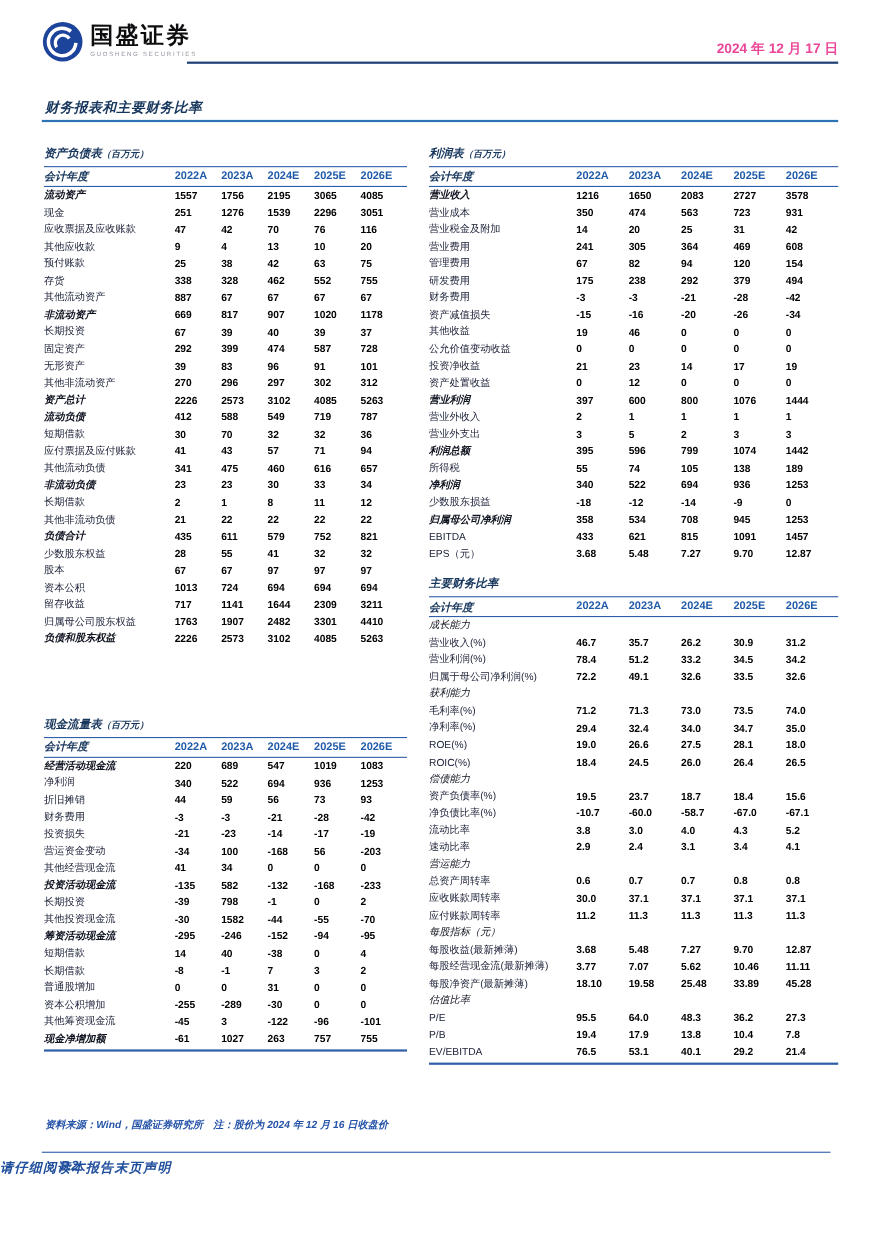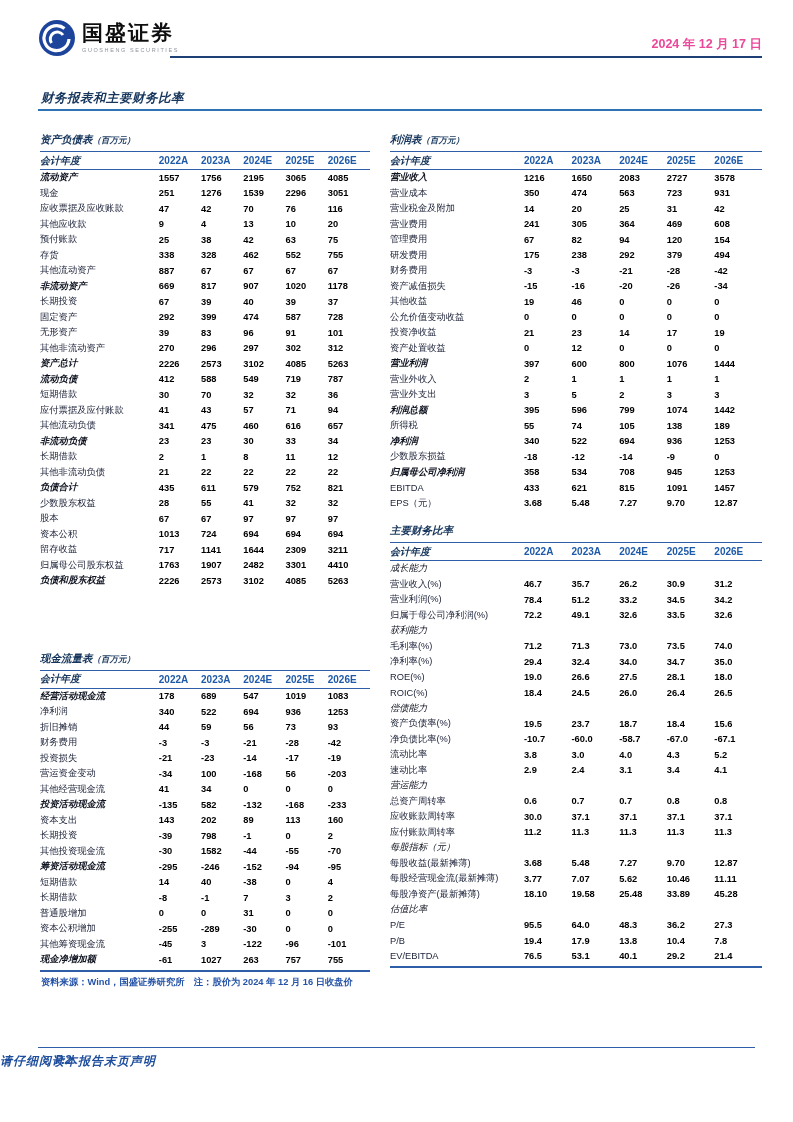--- a/index.html
+++ b/index.html
@@ -33,21 +33,21 @@
   .t-head .lab{font-size:10px;font-weight:700;font-style:italic;color:#17365D;}
   .t-head .yr{font-size:10px;font-weight:700;color:#1F5AA8;}
   .t-row{display:flex;align-items:center;height:15.5px;}
   .lab{flex:0 0 36%;font-size:9.3px;color:#20263c;white-space:nowrap;overflow:hidden;}
   .val{flex:0 0 12.8%;font-size:9.3px;font-weight:700;color:#000;white-space:nowrap;}
   .t-row.bold .lab{font-weight:700;font-style:italic;color:#0f1320;}
   .t-row.section .lab{font-weight:400;font-style:italic;color:#0f1320;}
   .bottom-rule{border-bottom:2px solid #2F5EA8;padding-bottom:2px;}
 
   
-  .source-note{position:absolute;left:41px;top:976px;font-size:9.3px;font-weight:600;color:#2553A8;}
+  .source-note{position:absolute;left:41px;top:1016px;font-size:9.3px;font-style:italic;font-weight:600;color:#2553A8;}
   .footer-rule{position:absolute;left:38px;right:38px;top:1047px;border-top:1.8px solid #2F5EA8;}
   .page-num{position:absolute;left:55px;top:1053px;font-size:12px;font-weight:700;font-style:italic;color:#1F4E9C;}
   .disclaimer{position:absolute;left:0;right:0;top:1053px;text-align:left;font-size:12px;font-weight:700;font-style:italic;color:#1F4E9C;letter-spacing:1px;}
 </style>
 </head>
 <body>
 
 <div class="page">
 
   <div class="brand">
@@ -302,21 +302,21 @@
         <div class="t-head">
           <span class="lab">会计年度</span>
           <span class="val yr">2022A</span>
           <span class="val yr">2023A</span>
           <span class="val yr">2024E</span>
           <span class="val yr">2025E</span>
           <span class="val yr">2026E</span>
         </div>
         <div class="t-row bold">
           <span class="lab">经营活动现金流</span>
-          <span class="val">178</span>
+          <span class="val">220</span>
           <span class="val">689</span>
           <span class="val">547</span>
           <span class="val">1019</span>
           <span class="val">1083</span>
         </div>
         <div class="t-row">
           <span class="lab">净利润</span>
           <span class="val">340</span>
           <span class="val">522</span>
           <span class="val">694</span>
@@ -363,28 +363,20 @@
           <span class="val">0</span>
           <span class="val">0</span>
         </div>
         <div class="t-row bold">
           <span class="lab">投资活动现金流</span>
           <span class="val">-135</span>
           <span class="val">582</span>
           <span class="val">-132</span>
           <span class="val">-168</span>
           <span class="val">-233</span>
-        </div>
-        <div class="t-row">
-          <span class="lab">资本支出</span>
-          <span class="val">143</span>
-          <span class="val">202</span>
-          <span class="val">89</span>
-          <span class="val">113</span>
-          <span class="val">160</span>
         </div>
         <div class="t-row">
           <span class="lab">长期投资</span>
           <span class="val">-39</span>
           <span class="val">798</span>
           <span class="val">-1</span>
           <span class="val">0</span>
           <span class="val">2</span>
         </div>
         <div class="t-row">

